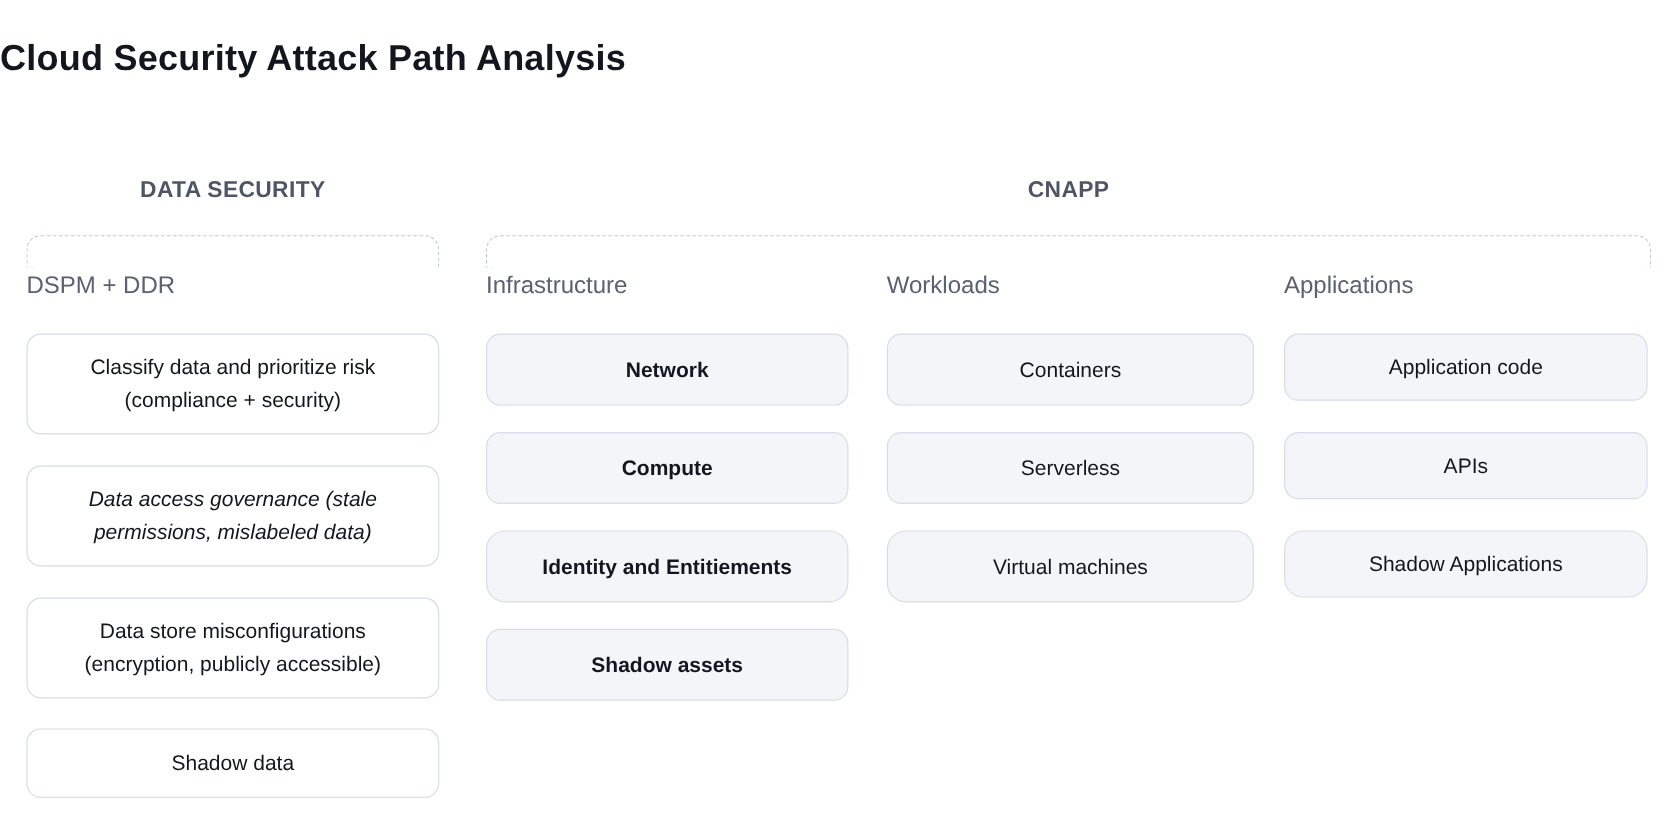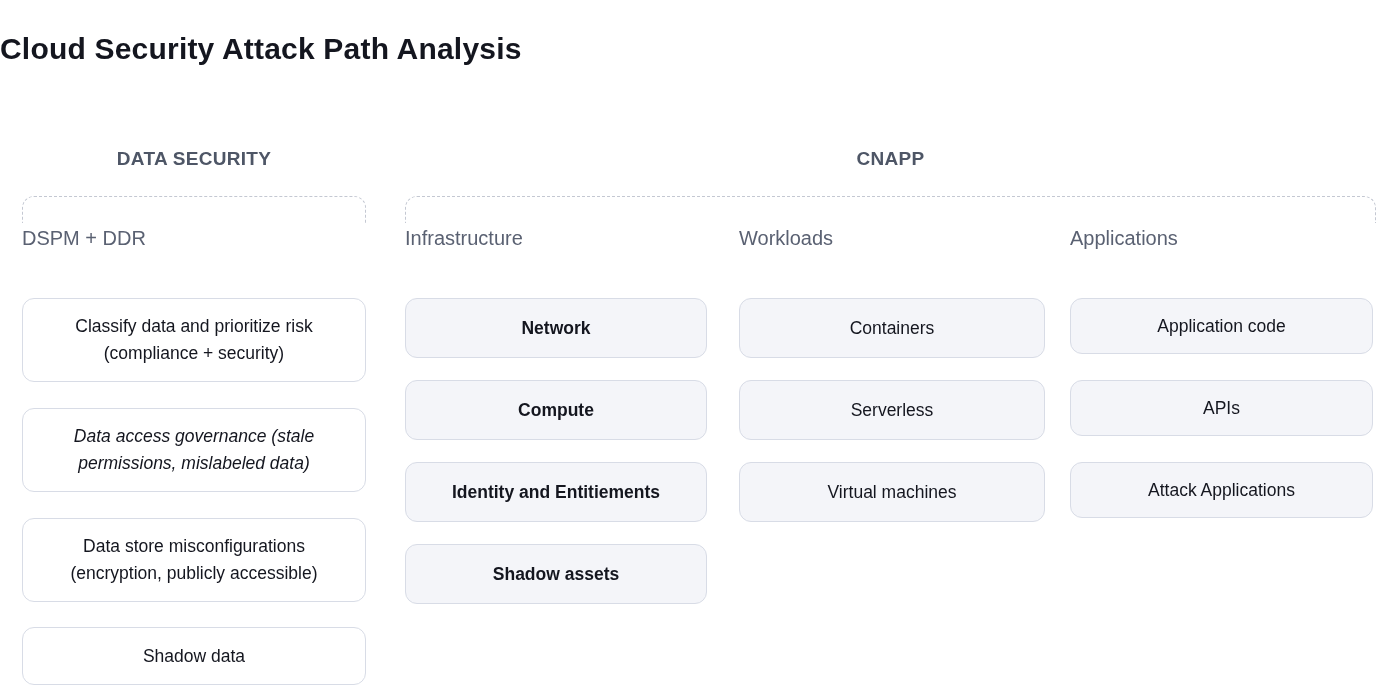--- a/index.html
+++ b/index.html
@@ -52,39 +52,38 @@
   .node {
     position: absolute;
     box-sizing: border-box;
     border: 1.5px solid var(--box-border, #d8dce6);
     border-radius: 12px;
     display: flex; align-items: center; justify-content: center;
     text-align: center;
     font-size: 17.5px; line-height: 27px;
     color: var(--text-color, #111419);
     padding: 0 28px;
-    margin-top: 20px;
   }
   .node.white { background: var(--box-fill-data, #ffffff); }
   .node.tint  { background: var(--box-fill-cnapp, #f4f5f9); }
 
   
   .pos-ds { left: 22px; width: 344px; height: 84px; }
   .pos-ds-1 { top: 278px; }
   .pos-ds-2 { top: 388px; font-style: italic; }
   .pos-ds-3 { top: 498px; }
   .pos-ds-4 { top: 607px; height: 58px; }
 
   
   .pos-col-infra { left: 405px;  width: 302px; height: 60px; font-weight: bold; }
   .pos-col-work  { left: 739px;  width: 306px; height: 60px; }
   .pos-col-apps  { left: 1070px; width: 303px; height: 56px; }
   .pos-row-1 { top: 278px; }
   .pos-row-2 { top: 360px; }
-  .pos-row-3 { top: 442px; }
+  .pos-row-3 { top: 442px; border-radius: 16px; }
   .pos-row-4 { top: 524px; }
 </style>
 </head>
 <body style="--text-color: #14161f; --header-color: #4e5666; --subheader-color: #5a6172; --box-border: #d8dce6; --box-fill-data: #ffffff; --box-fill-cnapp: #f4f5f9; --dashed-border: #c4c8d2;">
 
 <div>
 
   <h1 class="title">Cloud Security Attack Path Analysis</h1>
 
   <div class="group-header pos-header-data">DATA SECURITY</div>
@@ -107,15 +106,15 @@
   <div class="node tint pos-col-infra pos-row-2">Compute</div>
   <div class="node tint pos-col-infra pos-row-3">Identity and Entitiements</div>
   <div class="node tint pos-col-infra pos-row-4">Shadow assets</div>
 
   <div class="node tint pos-col-work pos-row-1">Containers</div>
   <div class="node tint pos-col-work pos-row-2">Serverless</div>
   <div class="node tint pos-col-work pos-row-3">Virtual machines</div>
 
   <div class="node tint pos-col-apps pos-row-1">Application code</div>
   <div class="node tint pos-col-apps pos-row-2">APIs</div>
-  <div class="node tint pos-col-apps pos-row-3">Attack Applications</div>
+  <div class="node tint pos-col-apps pos-row-3">Shadow Applications</div>
 
 </div>
 
 </body></html>

